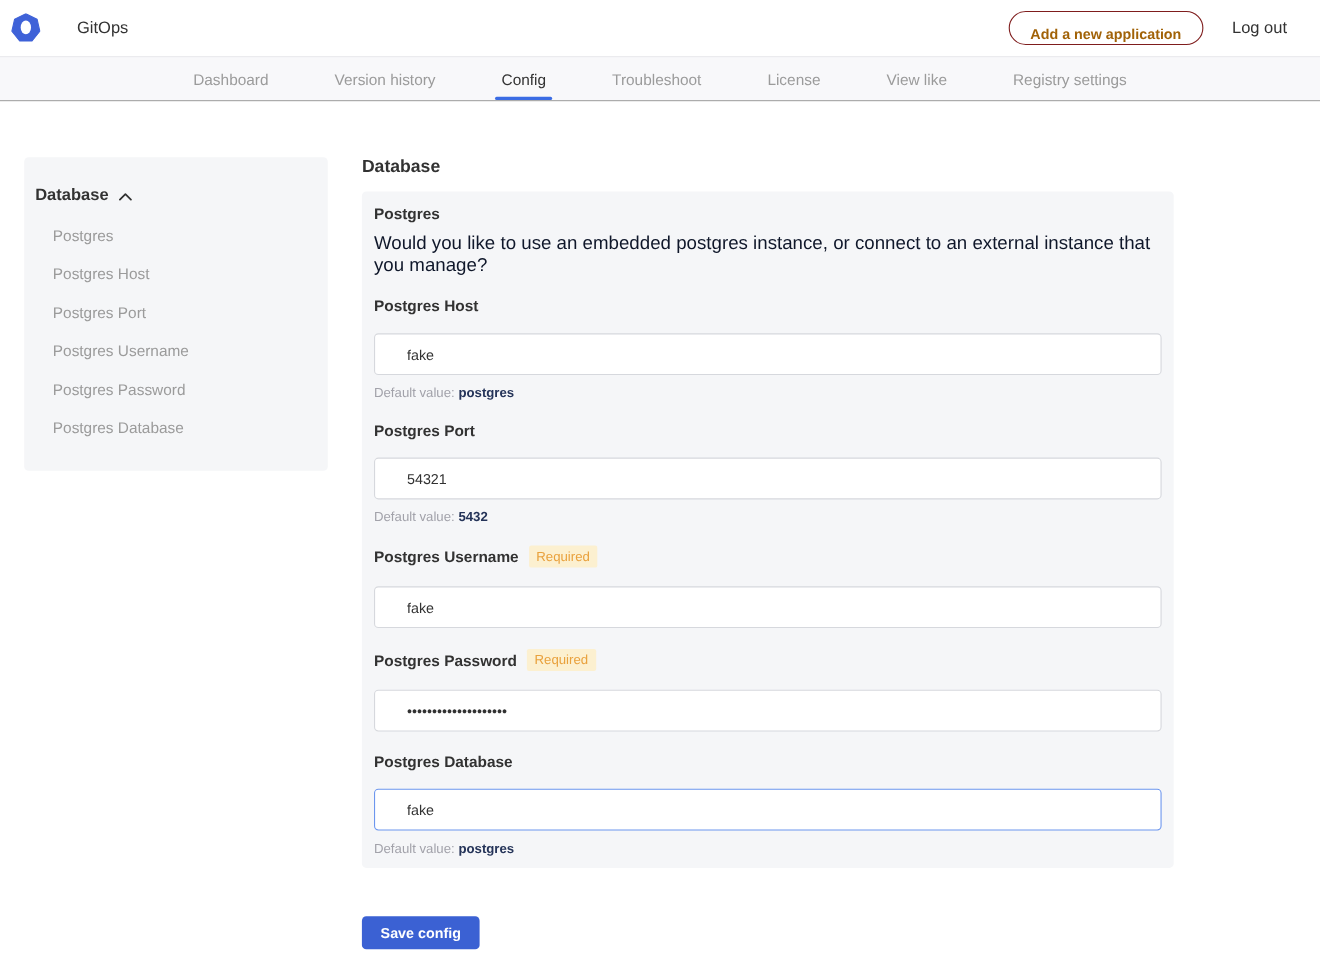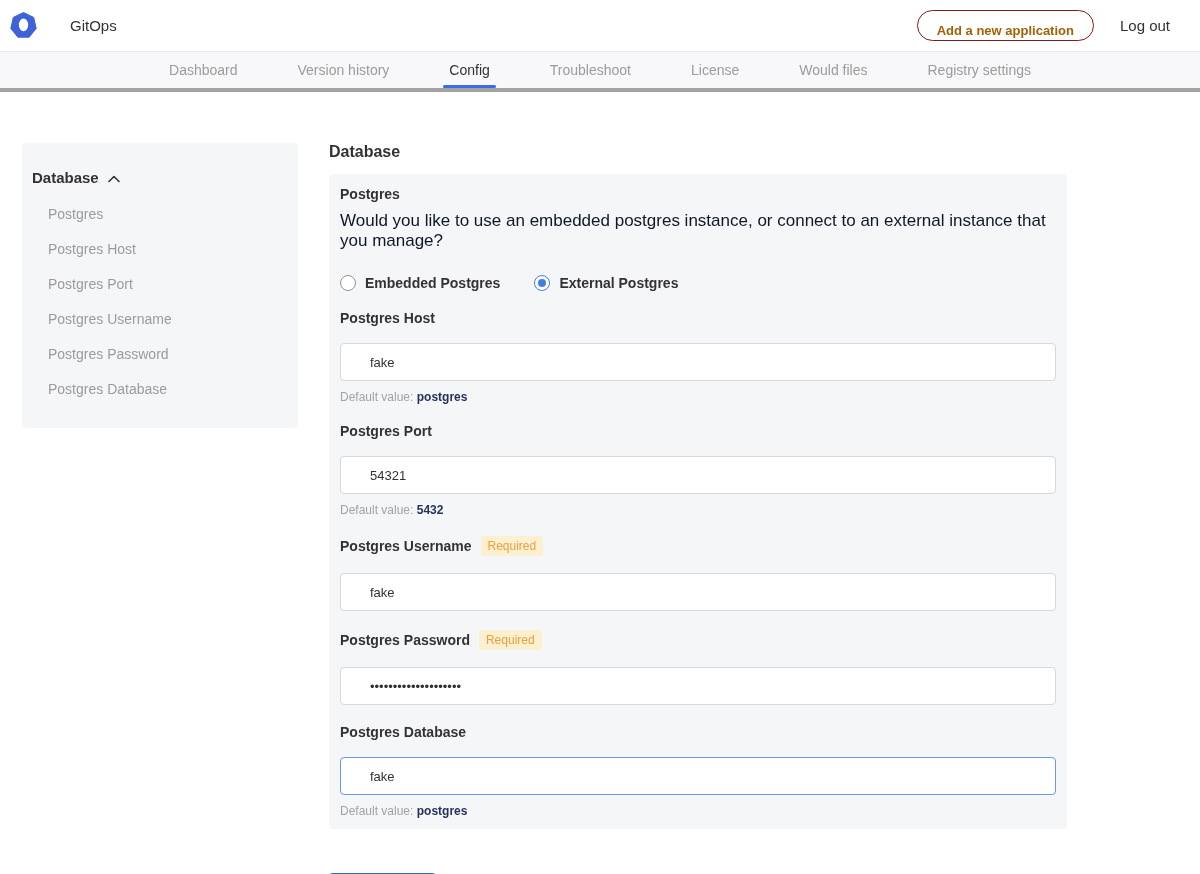--- a/index.html
+++ b/index.html
@@ -32,21 +32,21 @@
     border: 1px solid #7f1d1d; color: #a16207; background: #fff;
     border-radius: 16px; height: 31px; padding: 12px 19px;
     font-size: 13px; font-weight: bold; font-family: inherit; cursor: pointer;
   }
   .logout { font-size: 15px; color: #323232; cursor: pointer; }
 
   
   .sub-nav {
     display: flex; justify-content: center; gap: 60px;
     height: 41px; background: #f8f8fa;
-    border-top: 1px solid #e9e9ed; border-bottom: 4px solid #a3a3a3;
+    border-top: 1px solid #e9e9ed; border-bottom: 1px solid #a3a3a3;
   }
   .sub-item {
     display: flex; align-items: center; height: 100%;
     font-size: 14px; color: #9b9b9b; position: relative; cursor: pointer;
   }
   .sub-item.active { color: #323232; }
   .sub-item.active::after {
     content: ""; position: absolute; left: -6px; right: -6px; bottom: 0;
     height: 3px; background: #3b6ce4; border-radius: 2px;
   }
@@ -146,21 +146,21 @@
   <div class="sub-item active">
     <span>Config</span>
   </div>
   <div class="sub-item">
     <span>Troubleshoot</span>
   </div>
   <div class="sub-item">
     <span>License</span>
   </div>
   <div class="sub-item">
-    <span>Would files</span>
+    <span>View like</span>
   </div>
   <div class="sub-item">
     <span>Registry settings</span>
   </div>
 </nav>
 
 <main class="content">
 
   <aside class="sidebar">
     <div class="sidebar-group-title">
@@ -180,30 +180,20 @@
   </aside>
 
   <section class="config-area">
     <h3 class="section-title">Database</h3>
 
     <div class="panel">
 
       <div class="group-title">Postgres</div>
       <div class="group-desc">Would you like to use an embedded postgres instance, or connect to an external instance that you manage?</div>
 
-      <div class="radio-row">
-        <div class="radio-opt">
-          <span class="radio-circle"></span>
-          <span class="radio-label">Embedded Postgres</span>
-        </div>
-        <div class="radio-opt">
-          <span class="radio-circle checked"></span>
-          <span class="radio-label">External Postgres</span>
-        </div>
-      </div>
 
       <div class="field">
         <div class="field-label">
           <span>Postgres Host</span>
         </div>
         <input class="text-input" type="text" value="fake" style="">
         <div class="helper">
           <span>Default value:</span>
           <span class="helper-value">postgres</span>
         </div>

